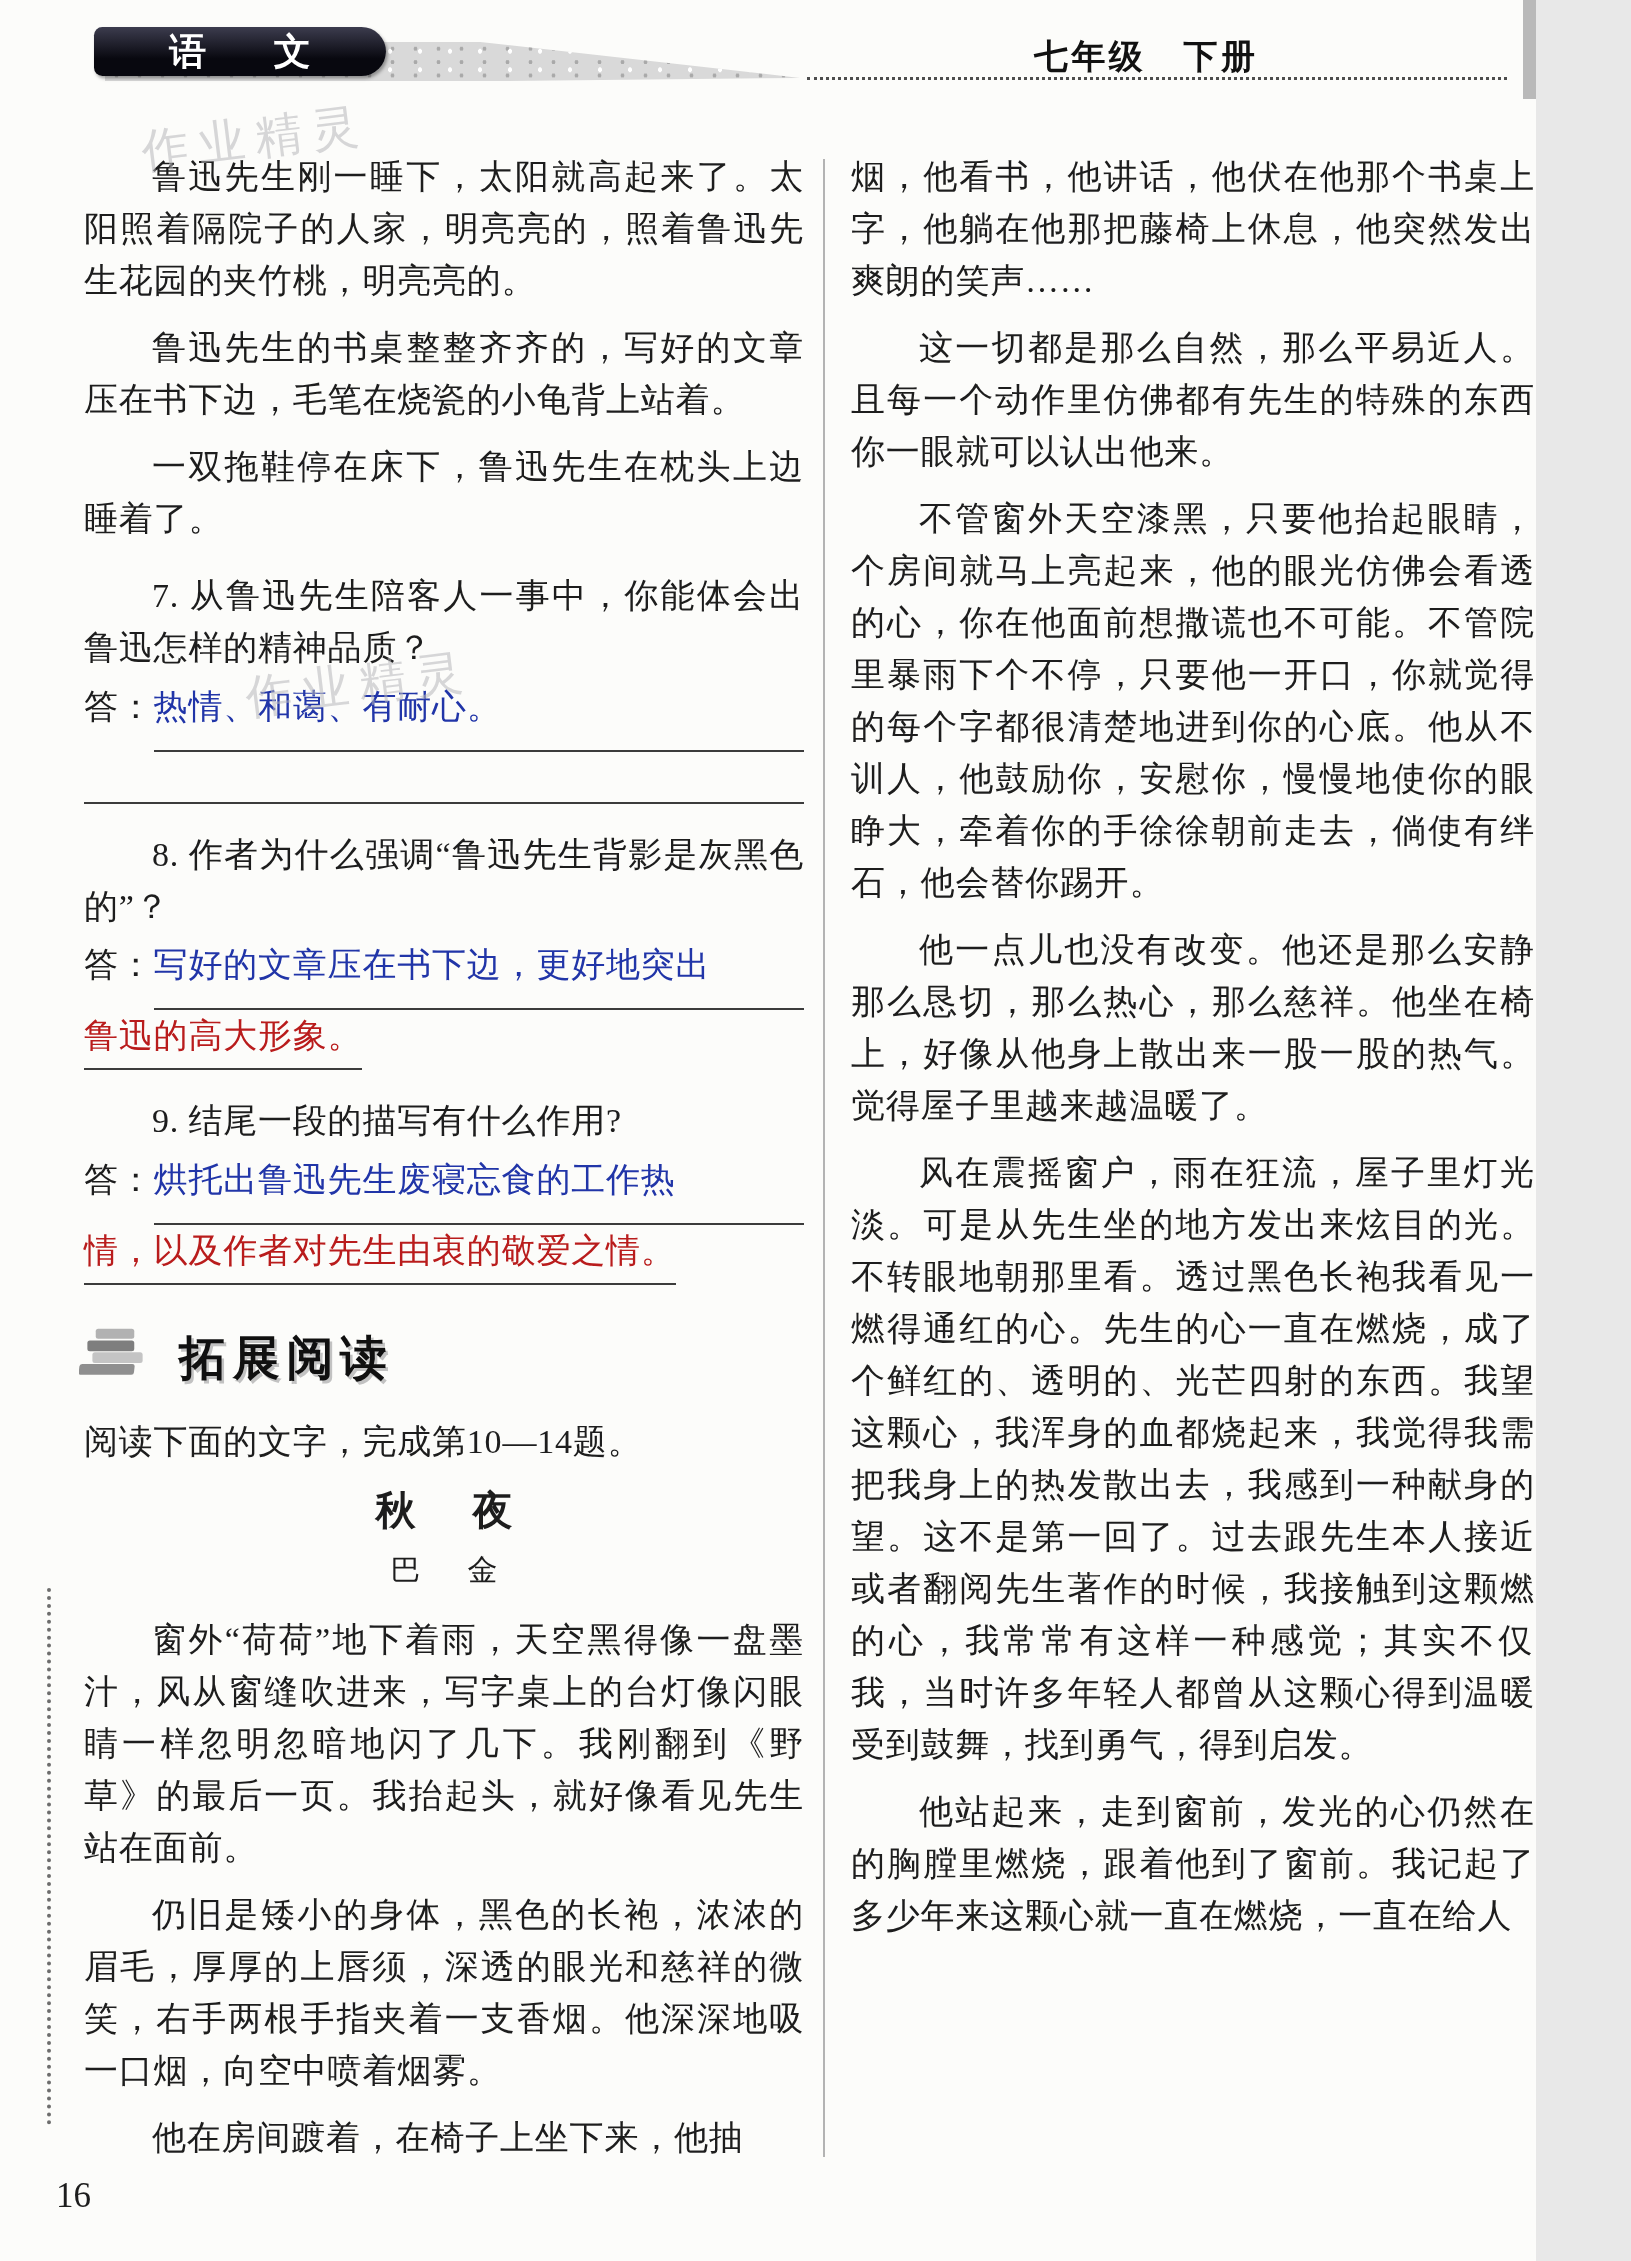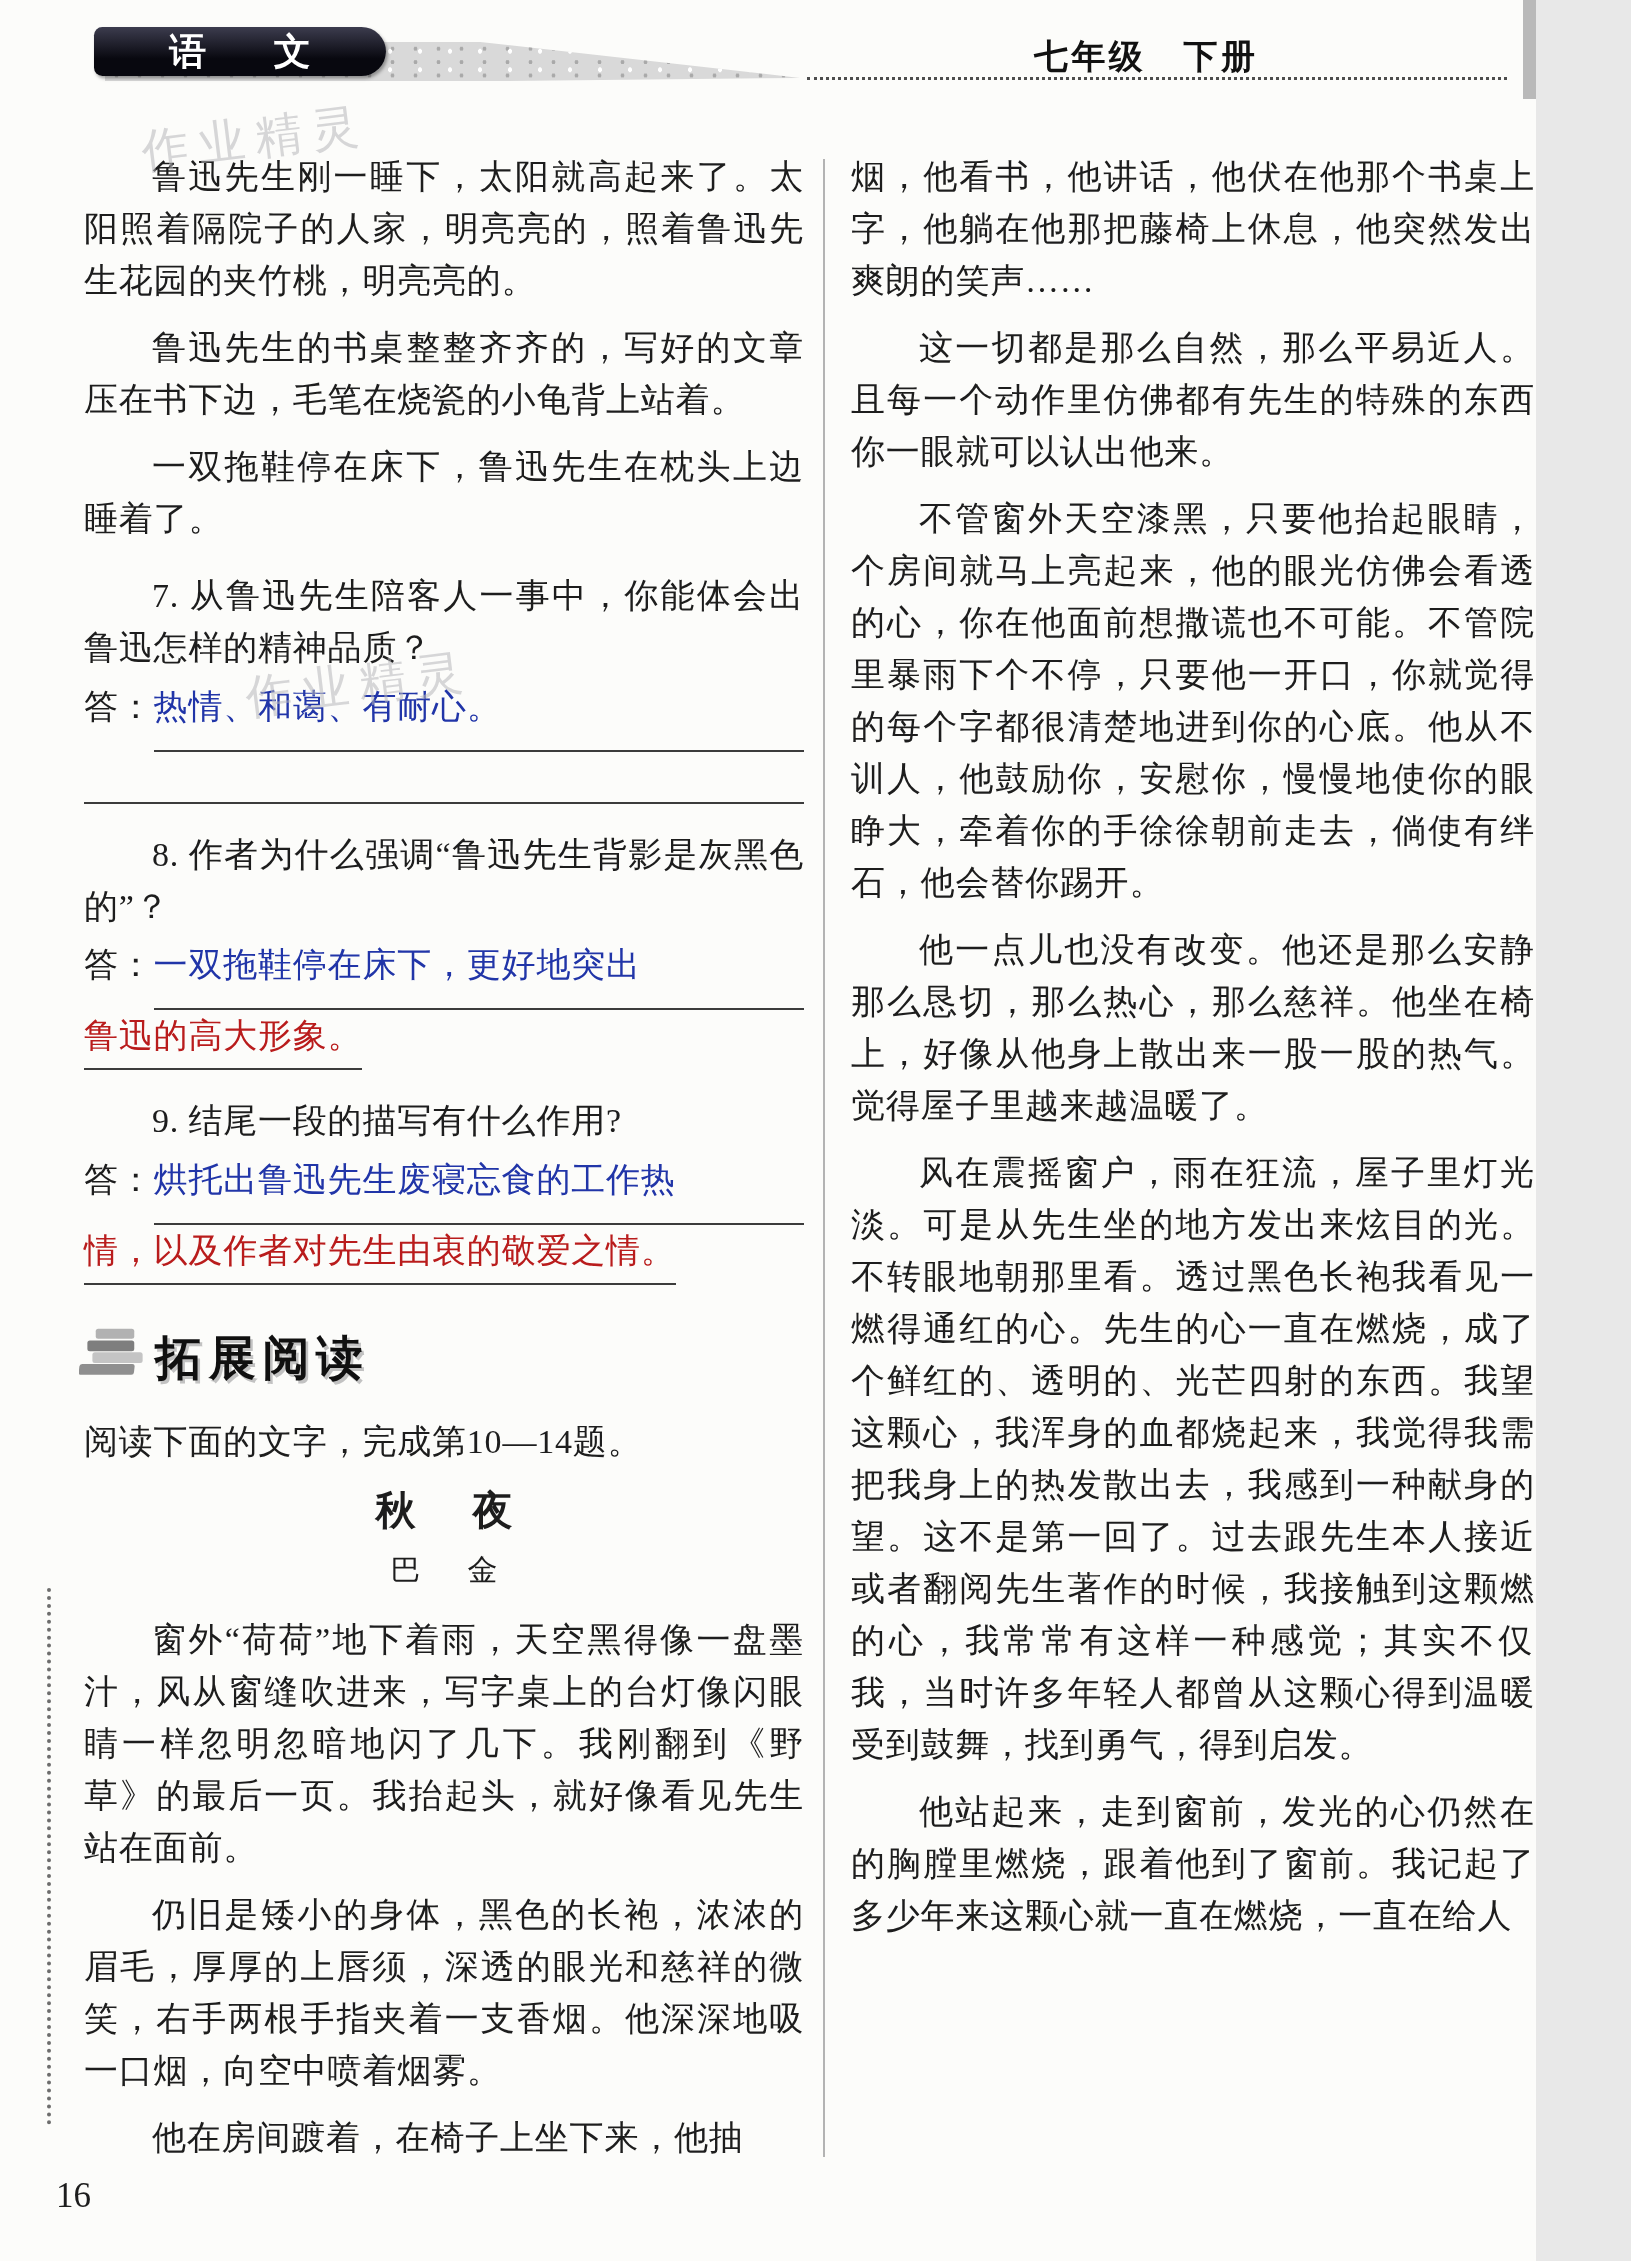--- a/index.html
+++ b/index.html
@@ -115,21 +115,21 @@
   .ans-line2 {
     display: inline-block;
     color: #b91c1c;
     border-bottom: 2.5px solid #3c3c3c;
     padding-bottom: 6px;
   }
   .ans-blank { height: 52px; border-bottom: 2.5px solid #3c3c3c; }
 
   
   .section-head {
-    display: flex; align-items: center; gap: 4px;
+    display: flex; align-items: center; gap: 28px;
     margin: 37px 0 22px -5px;
   }
   .section-title {
     font-family: "Liberation Sans", sans-serif;
     font-weight: 900;
     font-size: 47px;
     letter-spacing: 6.7px;
     color: #101010;
     text-shadow: 2.5px 2.5px 0 #c2c2c2;
   }
@@ -200,21 +200,21 @@
         <span class="ans-label">答：</span>
         <span class="ans-text">热情、和蔼、有耐心。</span>
       </div>
       <div class="ans-blank"></div>
     </div>
 
     <p class="question">8. 作者为什么强调“鲁迅先生背影是灰黑色的”？</p>
     <div class="answer">
       <div class="ans-row">
         <span class="ans-label">答：</span>
-        <span class="ans-text">一双拖鞋停在床下，更好地突出</span>
+        <span class="ans-text">写好的文章压在书下边，更好地突出</span>
       </div>
       <span class="ans-line2">鲁迅的高大形象。</span>
     </div>
 
     <p class="question">9. 结尾一段的描写有什么作用?</p>
     <div class="answer">
       <div class="ans-row">
         <span class="ans-label">答：</span>
         <span class="ans-text">烘托出鲁迅先生废寝忘食的工作热</span>
       </div>

